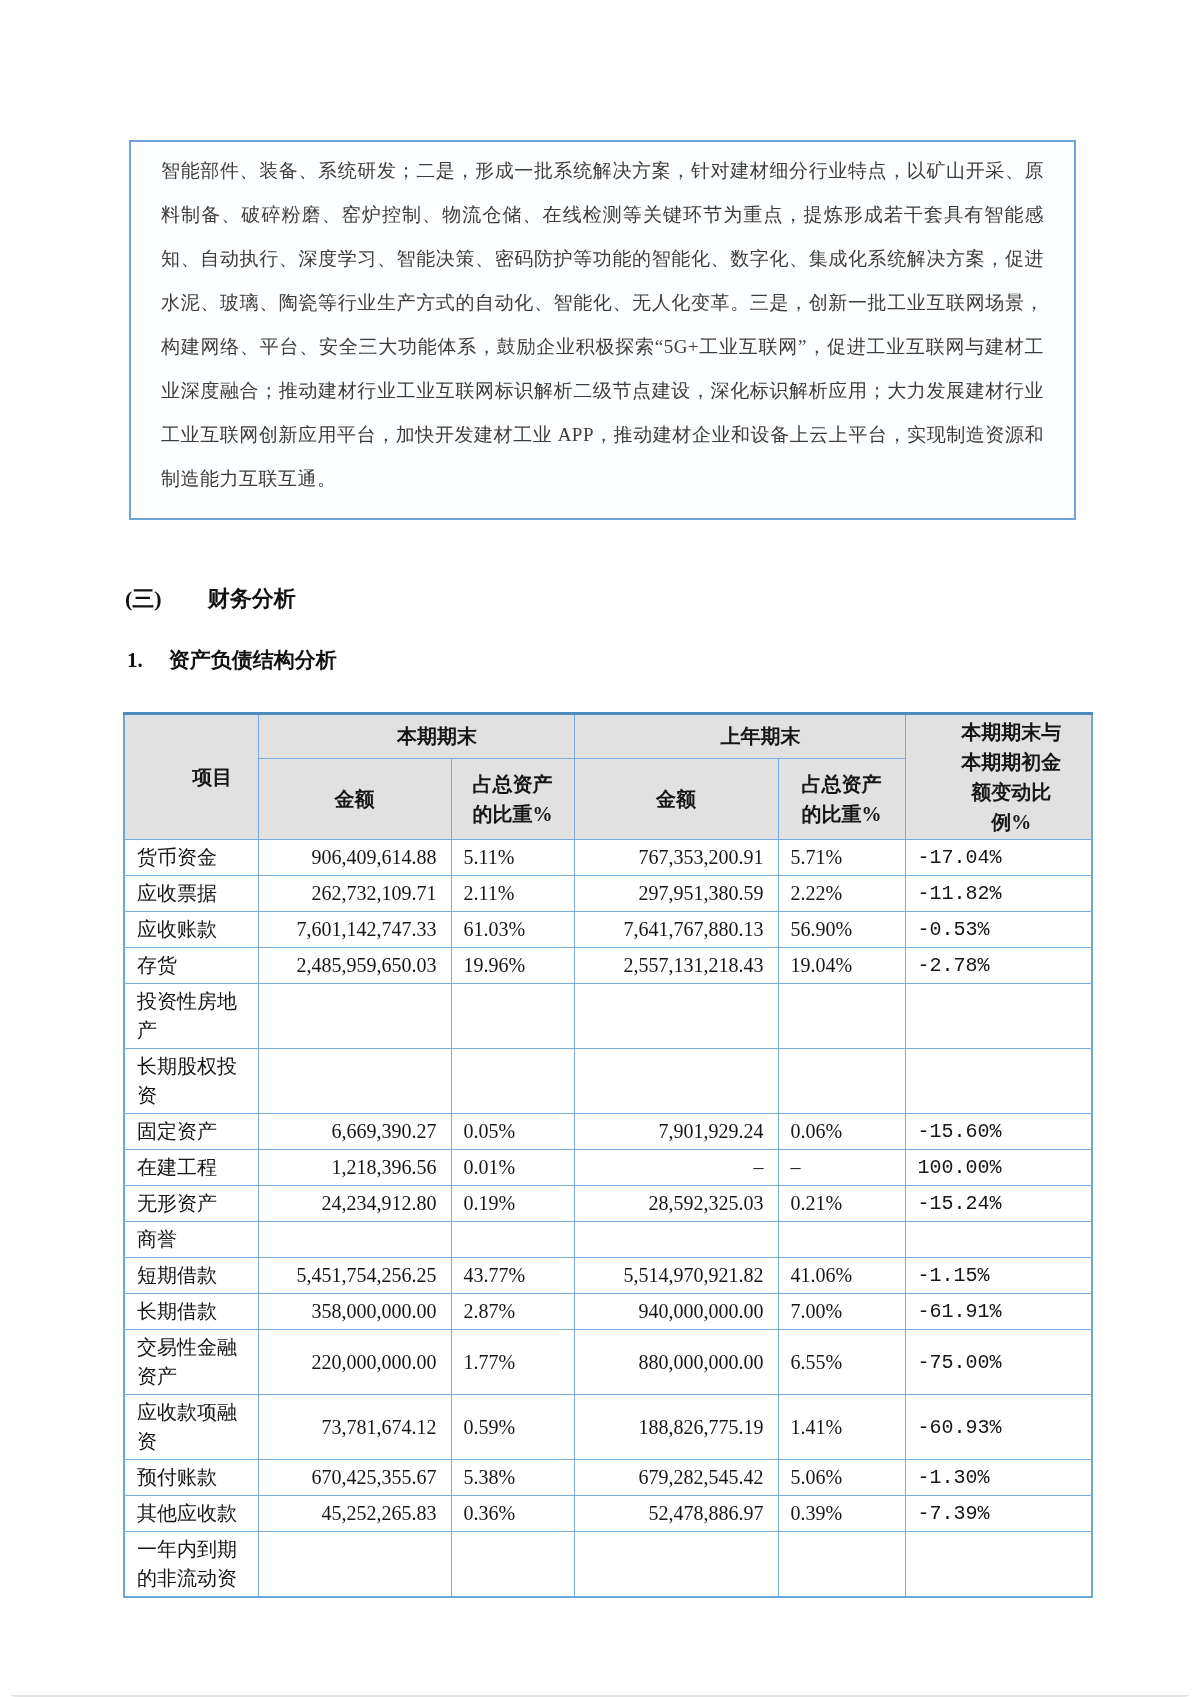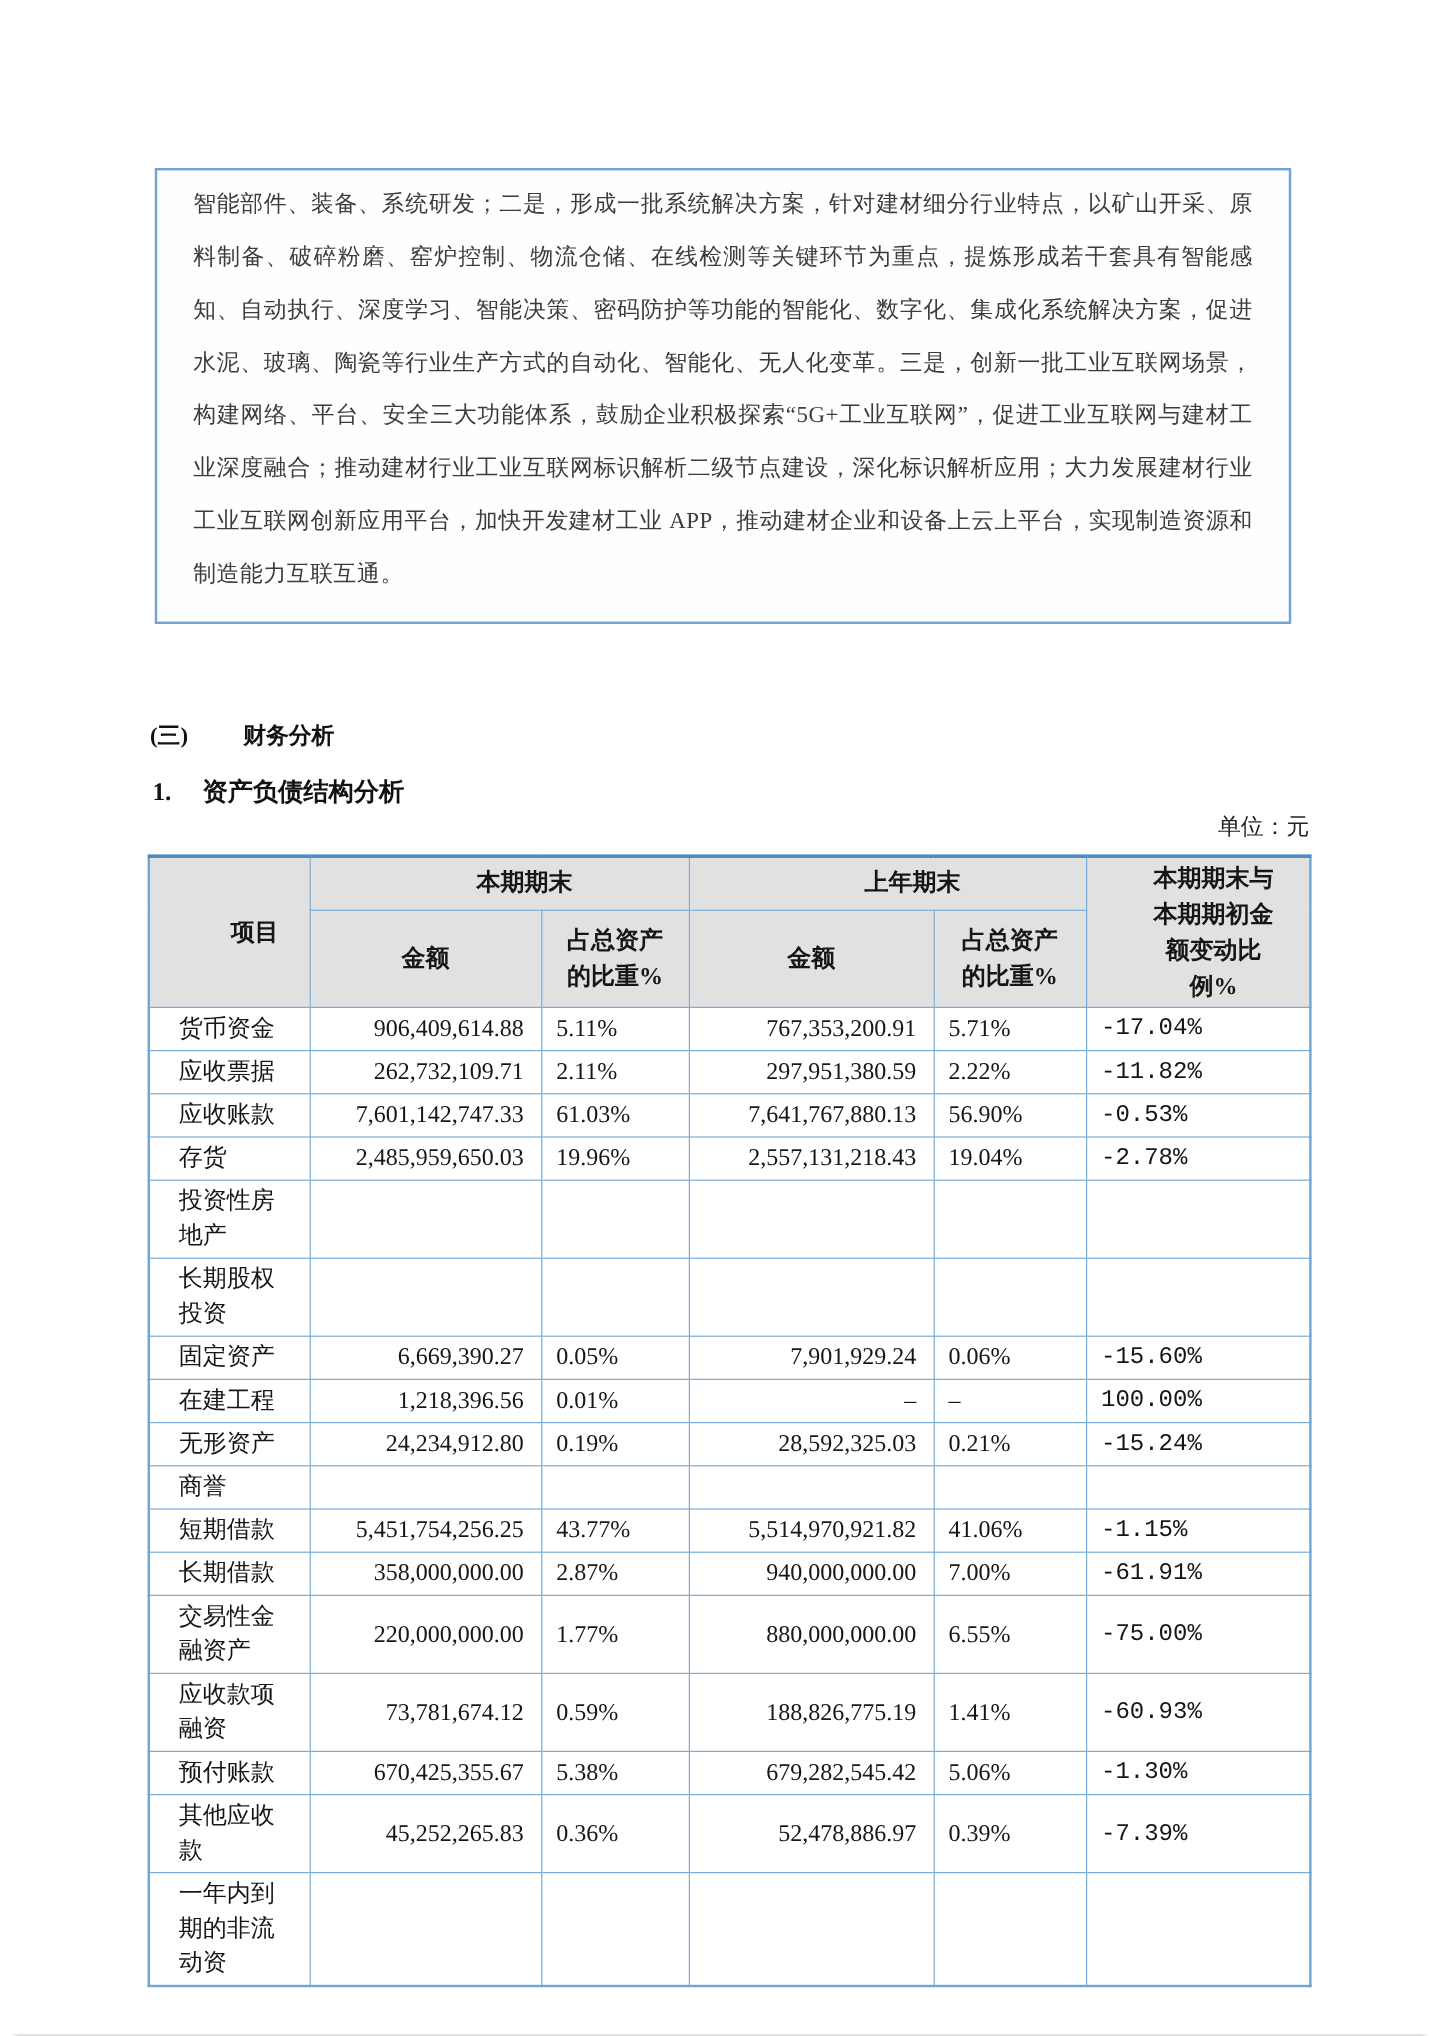--- a/index.html
+++ b/index.html
@@ -22,22 +22,22 @@
   }
   .callout p{
     margin:0;
     font-size:19px;line-height:44px;
     text-align:justify;text-justify:inter-ideograph;
     color:#3c3c3c;
     letter-spacing:0.5px;
   }
   
   .sec-heading{
-    position:absolute;left:125px;top:600px;
-    font-size:19px;font-weight:bold;color:#111;
+    position:absolute;left:125px;top:584px;
+    font-size:22px;font-weight:bold;color:#111;
   }
   .sec-heading .prefix{display:inline-block;margin-right:46px;}
   .sub-heading{
     position:absolute;left:127px;top:646px;
     font-size:21px;font-weight:bold;color:#111;
   }
   .sub-heading .prefix{display:inline-block;margin-right:26px;}
   .unit-label{
     position:absolute;left:123px;top:676px;width:968px;
     text-align:right;font-size:19px;color:#222;
@@ -60,21 +60,21 @@
     background:#e1e1e1;
     font-weight:bold;text-align:center;
     line-height:30px;padding:2px 6px;
   }
   th.h-span{height:32px;}
   th.h-item{width:134px;}
   th.h-change{padding:2px 22px;}
   tr.sub-row th{height:64px;}
   th.h-pct{padding:2px 16px;}
   .fin-table td{line-height:29px;padding:3px 12px;height:33px;background:#fff;}
-  td.c-item{text-align:left;padding:3px 24px;}
+  td.c-item{text-align:left;padding:3px 12px;}
   td.c-num{text-align:right;padding-right:14px;}
   td.c-pct{padding-right:10px;}
   td.c-chg{text-align:left;padding-right:18px;font-family:Liberation Mono, monospace;}
   
   .page-number{
     position:absolute;left:0;top:1546px;width:100%;
     text-align:center;font-size:16px;color:#222;
   }
   .page-bottom-edge{
     position:absolute;left:0;bottom:0;width:100%;height:2px;
@@ -91,21 +91,20 @@
   </div>
 
   <div class="sec-heading">
     <span class="prefix">(三)</span><span>财务分析</span>
   </div>
 
   <div class="sub-heading">
     <span class="prefix">1.</span><span>资产负债结构分析</span>
   </div>
 
-  <div class="unit-label">单位：元</div>
 
   <table class="fin-table">
     <colgroup>
       <col style="width:134px">
         <col style="width:193px">
         <col style="width:123px">
       <col style="width:204px">
         <col style="width:127px">
         <col style="width:187px">
     </colgroup>

